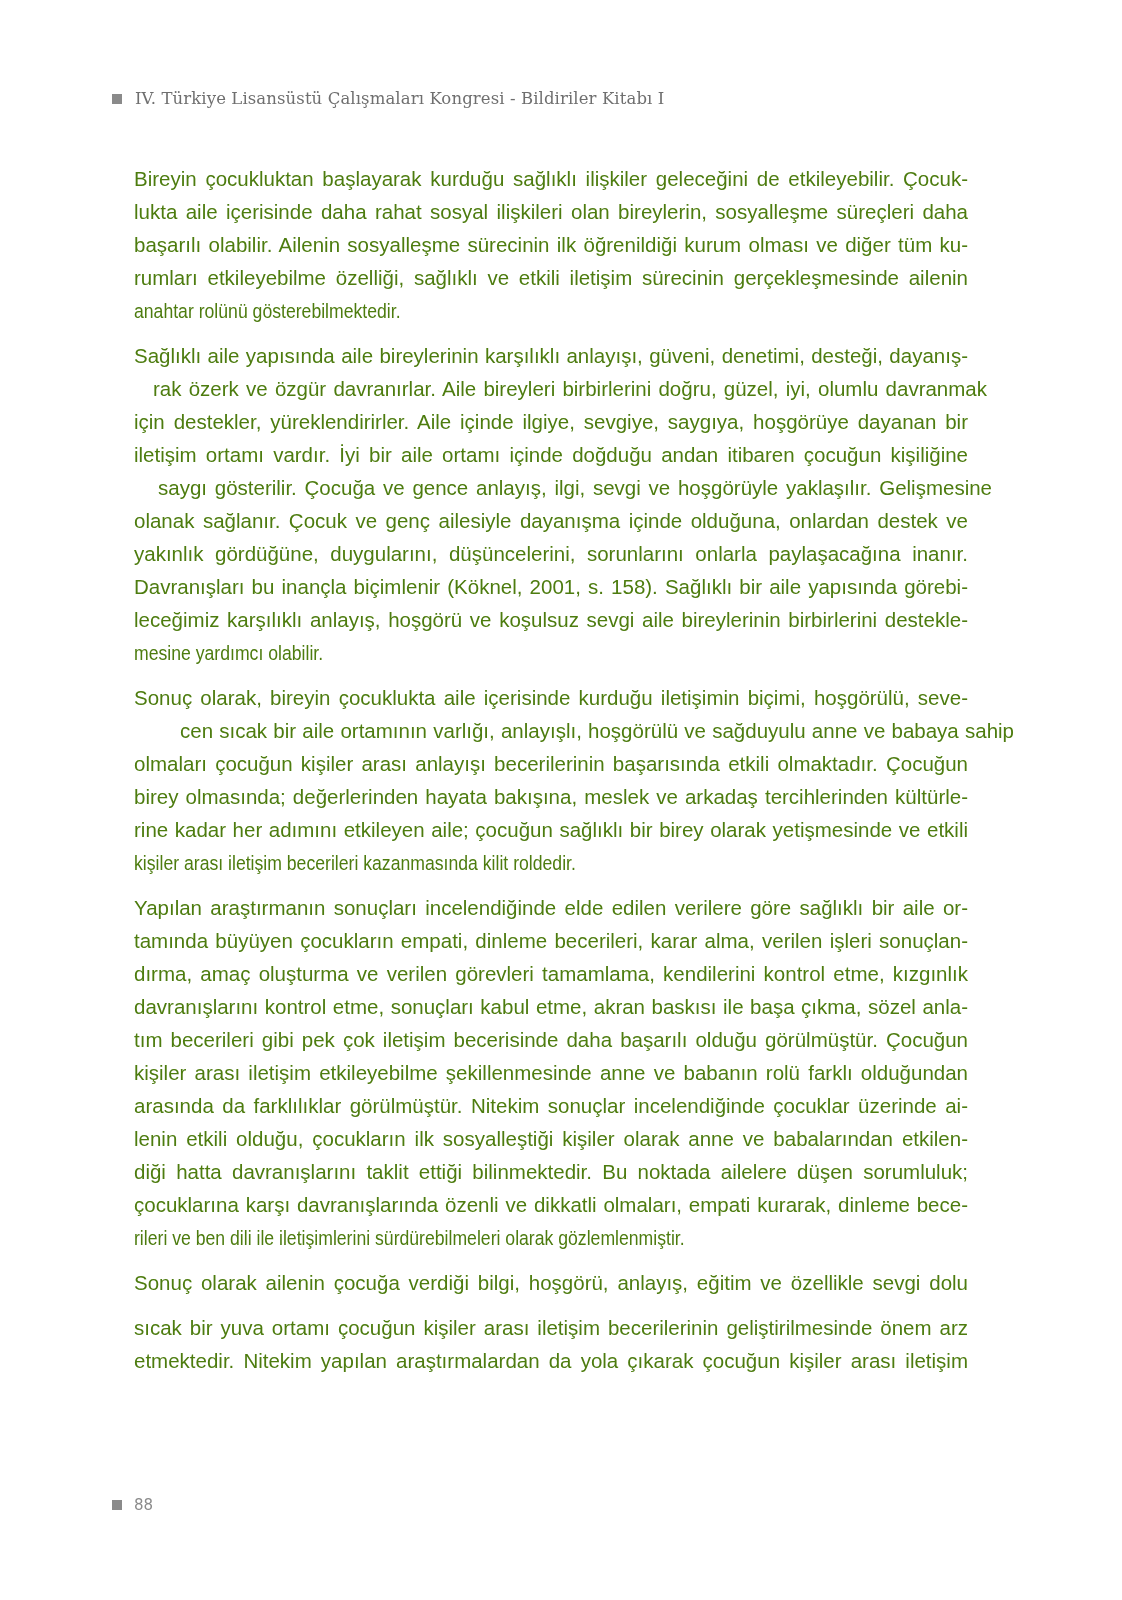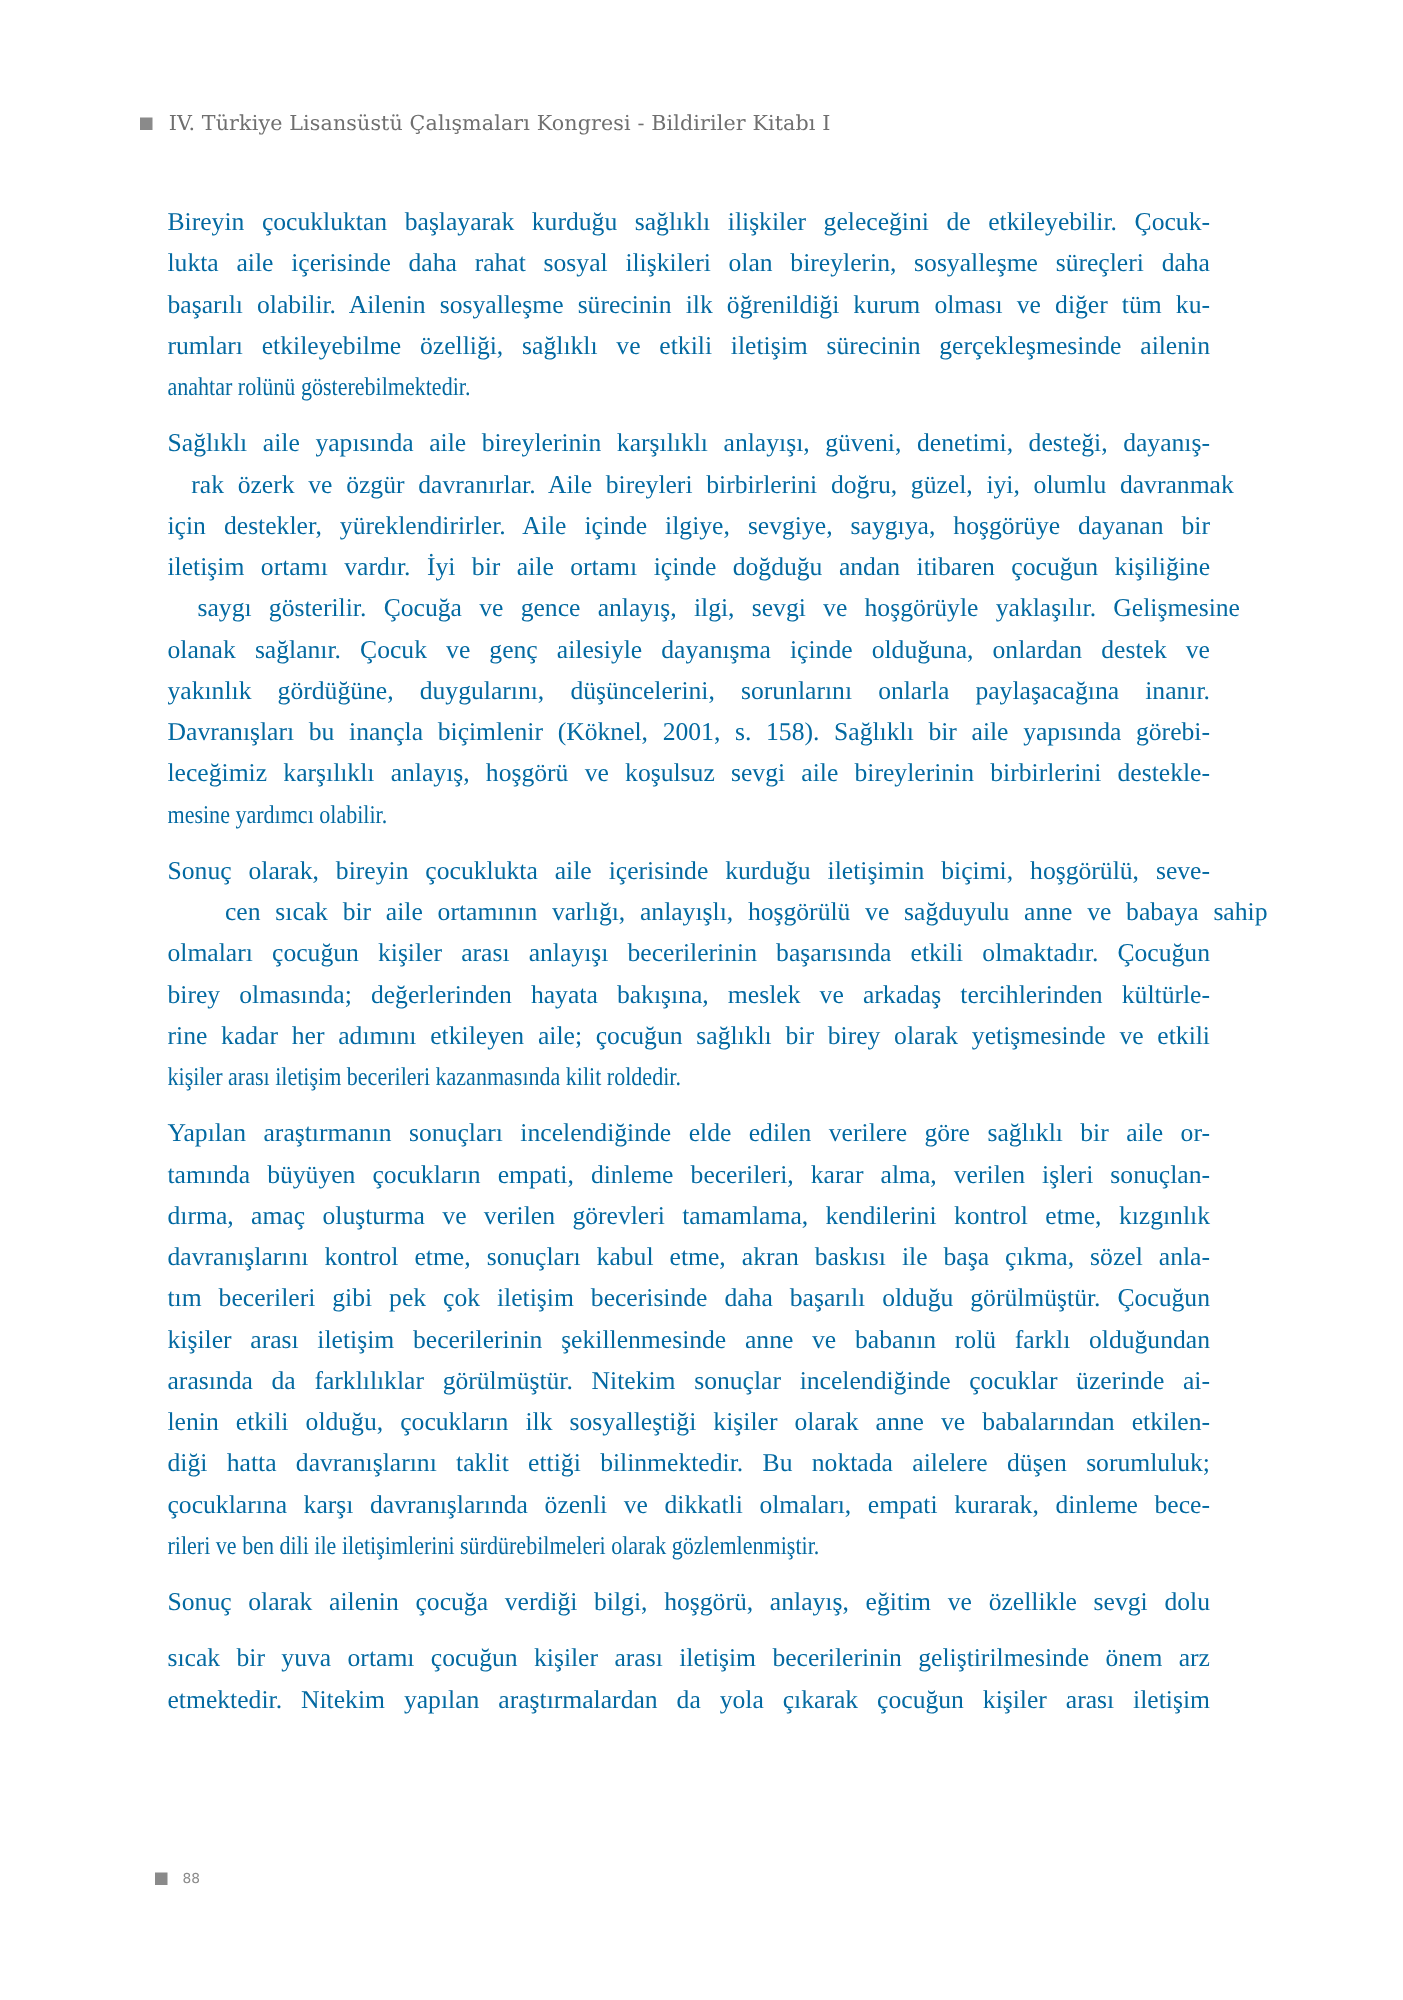--- a/index.html
+++ b/index.html
@@ -36,47 +36,47 @@
       width: 10px;
       height: 10px;
       background: #8a8a8a;
       margin-right: 13px;
     }
     .body-text {
       position: absolute;
       left: 134px;
       top: 162px;
       width: 834px;
-      font-family: Liberation Serif, serif;
-      color: #0369a1;
+      font-family: Liberation Sans, sans-serif;
+      color: #4d7c0f;
     }
     .para {
       margin: 0 0 12px 0;
     }
     .line {
       display: block;
       height: 33px;
       line-height: 33px;
       font-size: 20.5px;
       white-space: nowrap;
       text-align: justify;
       text-align-last: justify;
       transform-origin: left center;
     }
     .line.last {
       text-align-last: left;
     }
     .footer {
       position: absolute;
-      left: 124px;
+      left: 112px;
       top: 1496px;
       display: flex;
       align-items: center;
       font-family: "DejaVu Sans", "Liberation Sans", sans-serif;
-      font-size: 11px;
+      font-size: 15px;
       color: #8a8a8a;
     }
     .footer .square {
       width: 10px;
       height: 10px;
       background: #8a8a8a;
       margin-right: 12px;
     }
   </style>
 </head>
@@ -117,21 +117,21 @@
         <span class="line" style="width: 834px; transform: scaleX(1);">birey olmasında; değerlerinden hayata bakışına, meslek ve arkadaş tercihlerinden kültürle-</span>
         <span class="line" style="width: 834px; transform: scaleX(1);">rine kadar her adımını etkileyen aile; çocuğun sağlıklı bir birey olarak yetişmesinde ve etkili</span>
         <span class="line last" style="width: 513.828px; transform: scaleX(0.86);">kişiler arası iletişim becerileri kazanmasında kilit roldedir.</span>
       </p>
       <p class="para">
         <span class="line" style="width: 834px; transform: scaleX(1);">Yapılan araştırmanın sonuçları incelendiğinde elde edilen verilere göre sağlıklı bir aile or-</span>
         <span class="line" style="width: 834px; transform: scaleX(1);">tamında büyüyen çocukların empati, dinleme becerileri, karar alma, verilen işleri sonuçlan-</span>
         <span class="line" style="width: 834px; transform: scaleX(1);">dırma, amaç oluşturma ve verilen görevleri tamamlama, kendilerini kontrol etme, kızgınlık</span>
         <span class="line" style="width: 834px; transform: scaleX(1);">davranışlarını kontrol etme, sonuçları kabul etme, akran baskısı ile başa çıkma, sözel anla-</span>
         <span class="line" style="width: 834px; transform: scaleX(1);">tım becerileri gibi pek çok iletişim becerisinde daha başarılı olduğu görülmüştür. Çocuğun</span>
-        <span class="line" style="width: 834px; transform: scaleX(1);">kişiler arası iletişim becerilerinin şekillenmesinde anne ve babanın rolü farklı olduğundan</span>
+        <span class="line" style="width: 834px; transform: scaleX(1);">kişiler arası iletişim etkileyebilme şekillenmesinde anne ve babanın rolü farklı olduğundan</span>
         <span class="line" style="width: 834px; transform: scaleX(1);">arasında da farklılıklar görülmüştür. Nitekim sonuçlar incelendiğinde çocuklar üzerinde ai-</span>
         <span class="line" style="width: 834px; transform: scaleX(1);">lenin etkili olduğu, çocukların ilk sosyalleştiği kişiler olarak anne ve babalarından etkilen-</span>
         <span class="line" style="width: 834px; transform: scaleX(1);">diği hatta davranışlarını taklit ettiği bilinmektedir. Bu noktada ailelere düşen sorumluluk;</span>
         <span class="line" style="width: 834px; transform: scaleX(1);">çocuklarına karşı davranışlarında özenli ve dikkatli olmaları, empati kurarak, dinleme bece-</span>
         <span class="line last" style="width: 640.281px; transform: scaleX(0.86);">rileri ve ben dili ile iletişimlerini sürdürebilmeleri olarak gözlemlenmiştir.</span>
       </p>
       <p class="para">
         <span class="line" style="width: 834px; transform: scaleX(1);">Sonuç olarak ailenin çocuğa verdiği bilgi, hoşgörü, anlayış, eğitim ve özellikle sevgi dolu</span>
         <span class="line" style="width: 834px; transform: scaleX(1); margin-top: 12px;">sıcak bir yuva ortamı çocuğun kişiler arası iletişim becerilerinin geliştirilmesinde önem arz</span>
         <span class="line" style="width: 834px; transform: scaleX(1);">etmektedir. Nitekim yapılan araştırmalardan da yola çıkarak çocuğun kişiler arası iletişim</span>

